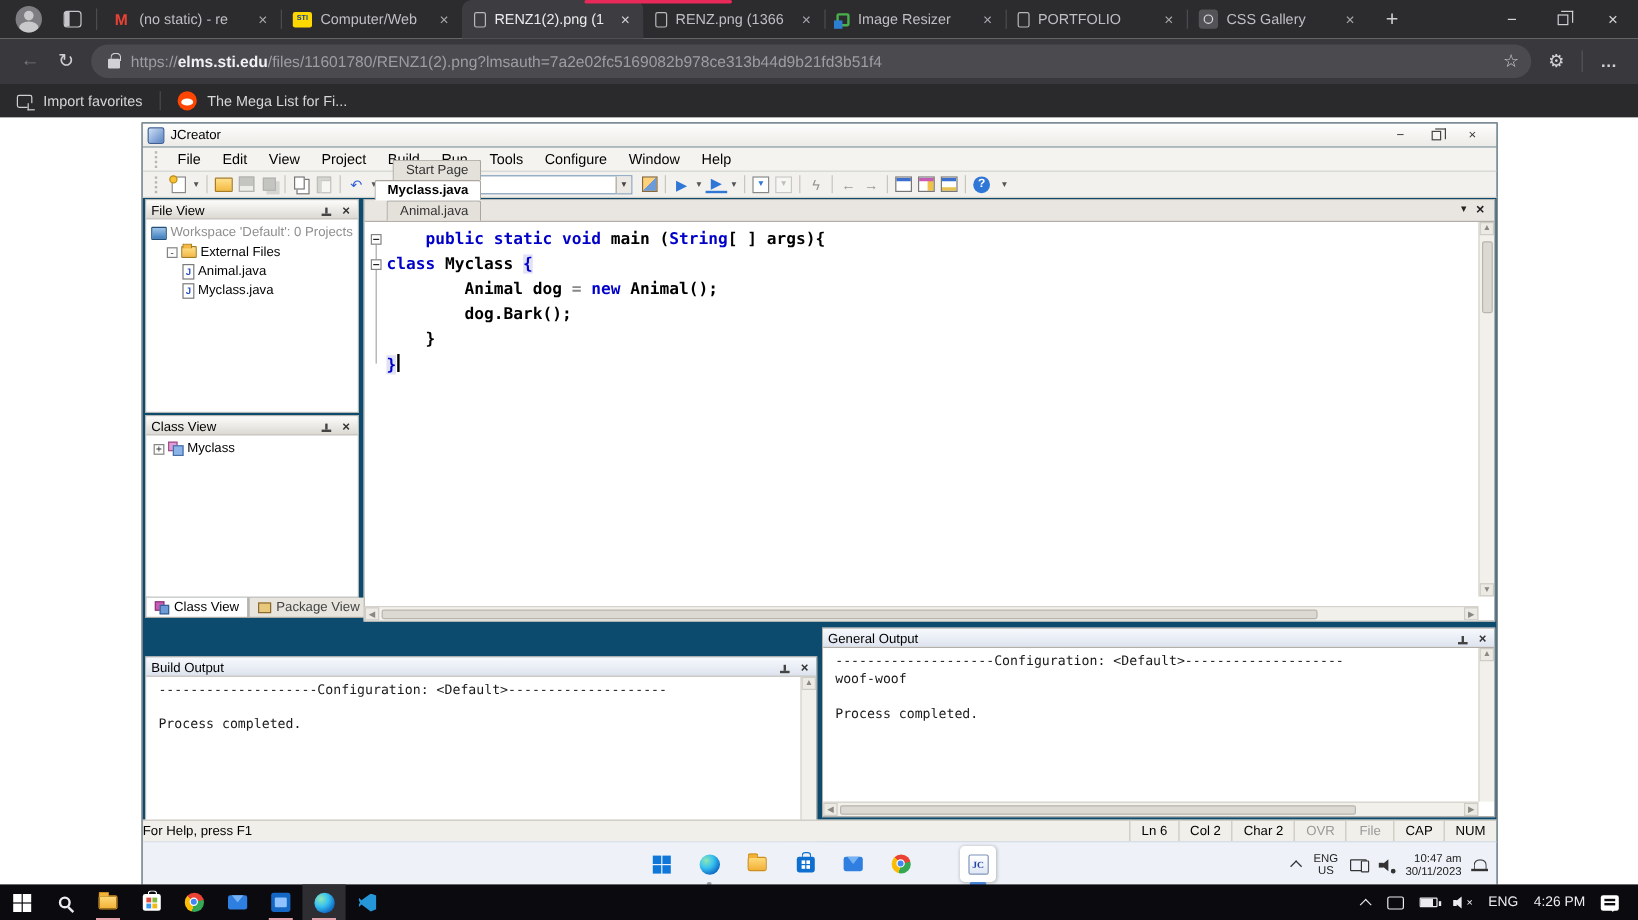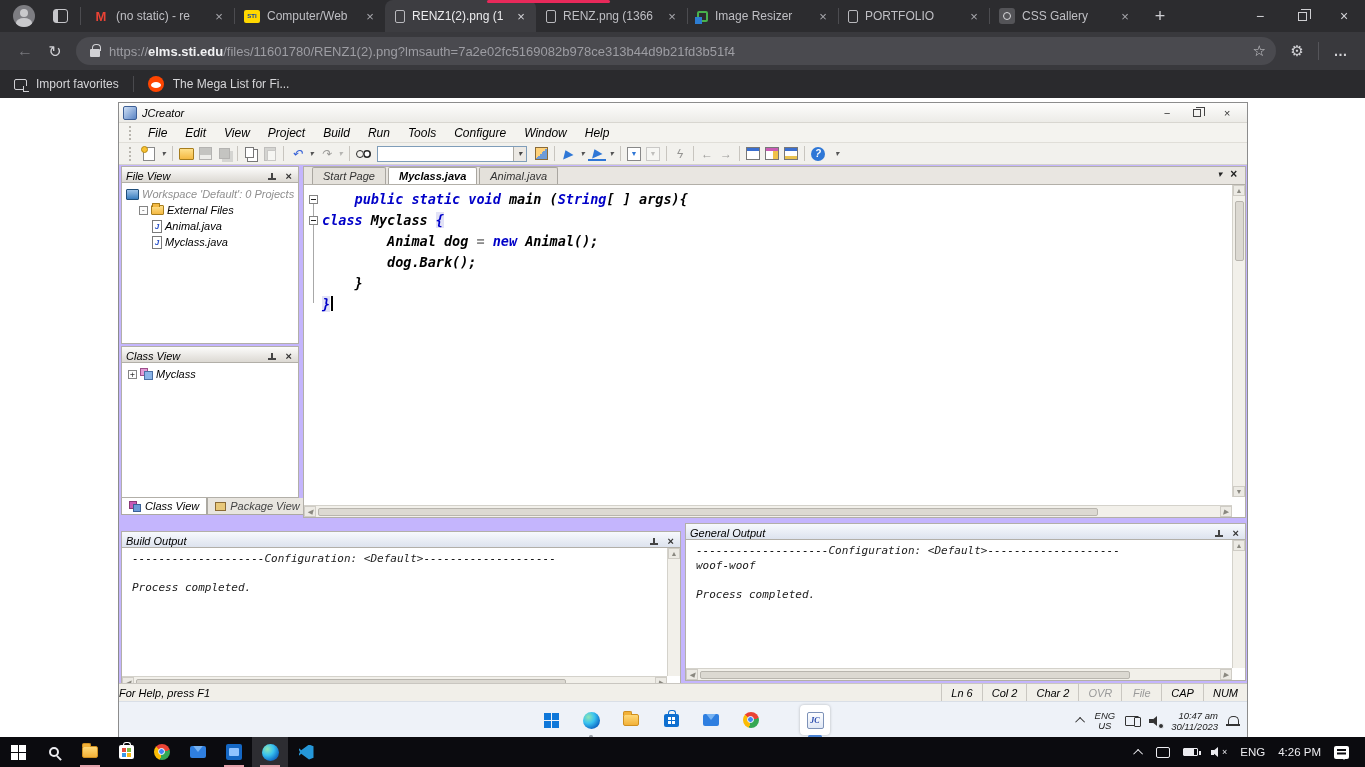--- a/index.html
+++ b/index.html
@@ -58,21 +58,21 @@
   .imp-ic::after{content:"";position:absolute;right:-3px;bottom:-3px;width:5px;height:5px;border-left:1.4px solid #cfcfd3;border-bottom:1.4px solid #cfcfd3;background:#2a2a2d;}
   .fav-label{font-size:12px;color:#d6d6d9;}
   .vdiv3{width:1px;height:16px;background:#4a4a4e;margin:0 5px;flex:none;}
   .reddit-favicon{width:16px;height:16px;border-radius:50%;background:#ff4500;position:relative;}
   .reddit-favicon::after{content:"";position:absolute;left:3px;top:6px;width:10px;height:6px;background:#fff;border-radius:50%;}
 
   
   .page{position:absolute;left:0;top:98px;width:1365px;height:639px;background:#fff;}
 
   
-  .jc-window{position:absolute;left:118px;top:4px;width:1130px;height:635px;background:#c4b5fd;border:1px solid #8c8c8c;font-size:11px;color:#000;font-style:italic;}
+  .jc-window{position:absolute;left:118px;top:4px;width:1130px;height:635px;background:#0c4a6e;border:1px solid #8c8c8c;font-size:11px;color:#000;}
   .jc-titlebar{position:absolute;left:0;top:0;right:0;height:20px;background:linear-gradient(#fdfdfc,#ecebe7);display:flex;align-items:center;padding:0 4px;border-bottom:1px solid #d8d6d0;}
   .jc-appicon{width:14px;height:14px;background:linear-gradient(135deg,#cfe0f5,#5a84c4);border:1px solid #3d5f96;border-radius:2px;color:#fff;font-size:7px;font-weight:bold;display:flex;align-items:center;justify-content:center;margin-right:5px;}
   .jc-title{font-size:11px;}
   .jc-winbtns{margin-left:auto;display:flex;gap:14px;align-items:center;padding-right:8px;color:#333;}
   .jc-winbtn{width:16px;text-align:center;font-size:11px;display:flex;align-items:center;justify-content:center;}
   .jc-restore{position:relative;width:8px;height:8px;border:1px solid #444;}
   .jc-restore::before{content:"";position:absolute;top:-3px;left:2px;width:8px;height:8px;border-top:1px solid #444;border-right:1px solid #444;}
   .jc-menubar{position:absolute;left:0;top:20px;right:0;height:20px;display:flex;align-items:center;background:#f4f3ef;border-bottom:1px solid #e0ded8;padding-left:10px;}
   .grip{width:3px;height:14px;border-left:2px dotted #b9b6af;margin-right:7px;}
   .menu-item{padding:0 9px;font-size:12px;height:20px;display:flex;align-items:center;}
@@ -440,21 +440,21 @@
             <span>Class View</span>
           </div>
           <div class="dtab">
             <span class="tic package-view-tab-icon"></span>
             <span>Package View</span>
           </div>
         </div>
 
       <div class="editor" style="left:184px;top:63px;width:943px;height:352px;">
         <div class="etabs">
-          <span id="editor-tabs" style="display:flex;align-items:flex-end;">
+          <span id="editor-tabs" style="display:flex;align-items:flex-end;flex-direction:column;">
               <span class="etab">Start Page</span>
               <span class="etab active">Myclass.java</span>
               <span class="etab">Animal.java</span>
             </span>
           <span class="etab-btns">
             <span class="etab-caret">▾</span>
             <span class="etab-close">×</span>
           </span>
         </div>
         <div class="code-area" id="code-area" style="width:928px;height:312px;">
@@ -495,21 +495,21 @@
         </div>
         <div class="hscroll" style="left:0;right:13px;bottom:0;">
           <span class="sarr s-left">◀</span>
           <span class="hs-mid">
               <span class="thumb-h" style="width:780px;"></span>
             </span>
           <span class="sarr s-right">▶</span>
         </div>
       </div>
 
-      <div class="dock-panel out-panel" style="left:2px;top:428px;width:560px;height:158px;">
+      <div class="dock-panel out-panel" style="left:2px;top:444px;width:560px;height:158px;">
         <div class="panel-hdr">
           <span class="ph-title">Build Output</span>
           <span class="pin-ic"></span>
           <span class="hdr-close">×</span>
         </div>
         <div class="panel-body">
           <div class="out-lines" id="build-lines">
               <div class="oline">--------------------Configuration: &lt;Default&gt;--------------------</div>
               <div class="oline">&nbsp;</div>
               <div class="oline">Process completed.</div>

